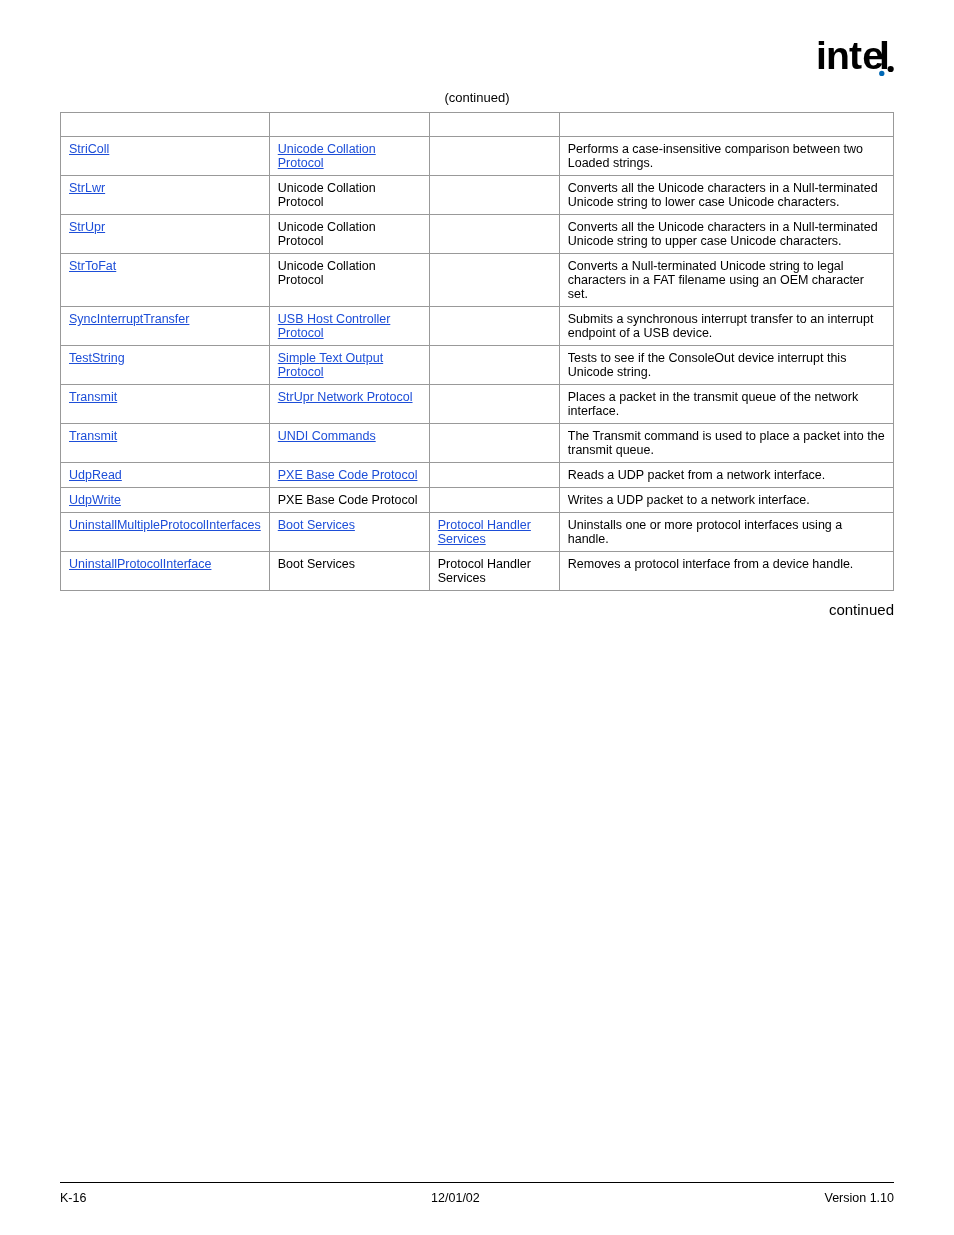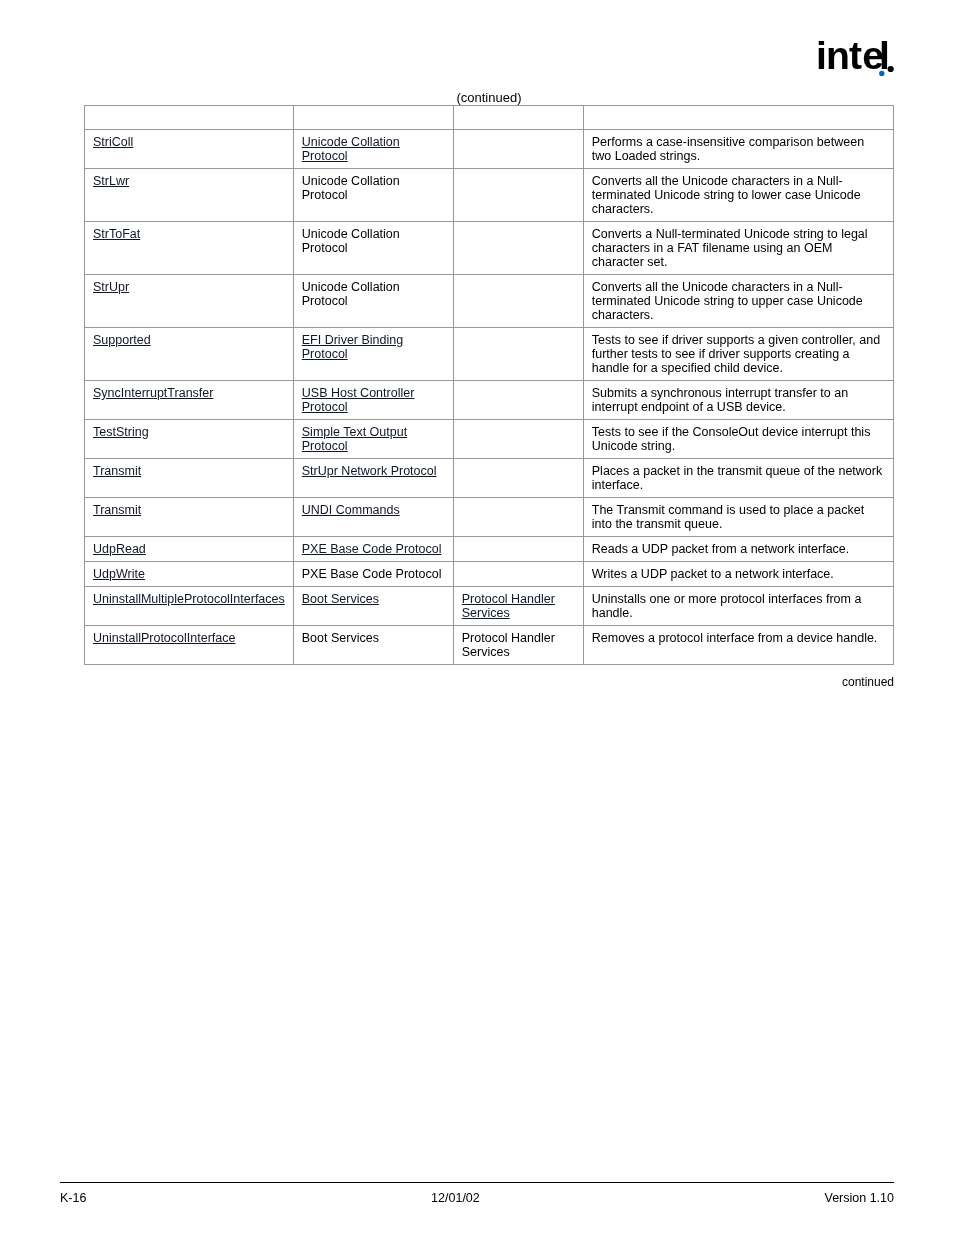--- a/index.html
+++ b/index.html
@@ -8,31 +8,31 @@
       font-size: 13px;
       color: #000;
       background: #fff;
       width: 954px;
       min-height: 1235px;
       position: relative;
     }
     .page {
       width: 954px;
       min-height: 1235px;
-      padding: 30px 60px 40px 84px;
+      padding: 30px 60px 40px 60px;
       position: relative;
     }
     .logo-svg {
       width: 80px;
       height: 50px;
     }
     .continued-header {
       text-align: center;
       margin-top: 60px;
-      margin-bottom: 0;
+      margin-bottom: 7px;
       font-size: 13px;
     }
     .main-table {
       width: 100%;
       border-collapse: collapse;
       margin-top: 0;
     }
     .main-table th, .main-table td {
       border: 1px solid #999;
       padding: 5px 8px;
@@ -50,39 +50,39 @@
     .main-table td:nth-child(2) {
       width: 160px;
     }
     .main-table td:nth-child(3) {
       width: 130px;
     }
     .main-table td:nth-child(4) {
       width: auto;
     }
     a, .link {
-      color: #0f172a;
+      color: #1d4ed8;
       cursor: pointer;
     }
     .footer {
       position: absolute;
       bottom: 30px;
       left: 60px;
       right: 60px;
       display: flex;
       justify-content: space-between;
       font-size: 12.5px;
       border-top: 1px solid #000;
       padding-top: 8px;
       text-align: right;
     }
     .continued-footer {
       text-align: right;
       margin-top: 10px;
-      font-size: 12px;
+      font-size: 15px;
       padding-right: 0;
     }
   </style>
 </head>
 <body>
 
 <div class="page">
 
   <div style="position:absolute;top:28px;right:58px;">
     <svg class="logo-svg" viewBox="0 0 90 52" xmlns="http://www.w3.org/2000/svg">
@@ -119,36 +119,30 @@
           <td></td>
           <td>Performs a case-insensitive comparison between two Loaded strings.</td>
         </tr>
         <tr>
           <td><a href="#">StrLwr</a></td>
           <td>Unicode Collation Protocol</td>
           <td></td>
           <td>Converts all the Unicode characters in a Null-terminated Unicode string to lower case Unicode characters.</td>
         </tr>
         <tr>
+          <td><a href="#">StrUpr</a></td>
+          <td>Unicode Collation Protocol</td>
+          <td></td>
+          <td>Converts all the Unicode characters in a Null-terminated Unicode string to upper case Unicode characters.</td>
+        </tr>
+        <tr>
           <td><a href="#">StrToFat</a></td>
           <td>Unicode Collation Protocol</td>
           <td></td>
           <td>Converts a Null-terminated Unicode string to legal characters in a FAT filename using an OEM character set.</td>
-        </tr>
-        <tr>
-          <td><a href="#">StrUpr</a></td>
-          <td>Unicode Collation Protocol</td>
-          <td></td>
-          <td>Converts all the Unicode characters in a Null-terminated Unicode string to upper case Unicode characters.</td>
-        </tr>
-        <tr>
-          <td><a href="#">Supported</a></td>
-          <td><a href="#">EFI Driver Binding Protocol</a></td>
-          <td></td>
-          <td>Tests to see if driver supports a given controller, and further tests to see if driver supports creating a handle for a specified child device.</td>
         </tr>
         <tr>
           <td><a href="#">SyncInterruptTransfer</a></td>
           <td><a href="#">USB Host Controller Protocol</a></td>
           <td></td>
           <td>Submits a synchronous interrupt transfer to an interrupt endpoint of a USB device.</td>
         </tr>
         <tr>
           <td><a href="#">TestString</a></td>
           <td><a href="#">Simple Text Output Protocol</a></td>
@@ -176,21 +170,21 @@
         <tr>
           <td><a href="#">UdpWrite</a></td>
           <td>PXE Base Code Protocol</td>
           <td></td>
           <td>Writes a UDP packet to a network interface.</td>
         </tr>
         <tr>
           <td><a href="#">UninstallMultipleProtocolInterfaces</a></td>
           <td><a href="#">Boot Services</a></td>
           <td><a href="#">Protocol Handler Services</a></td>
-          <td>Uninstalls one or more protocol interfaces from a handle.</td>
+          <td>Uninstalls one or more protocol interfaces using a handle.</td>
         </tr>
         <tr>
           <td><a href="#">UninstallProtocolInterface</a></td>
           <td>Boot Services</td>
           <td>Protocol Handler Services</td>
           <td>Removes a protocol interface from a device handle.</td>
         </tr>
       </tbody>
   </table>
 

